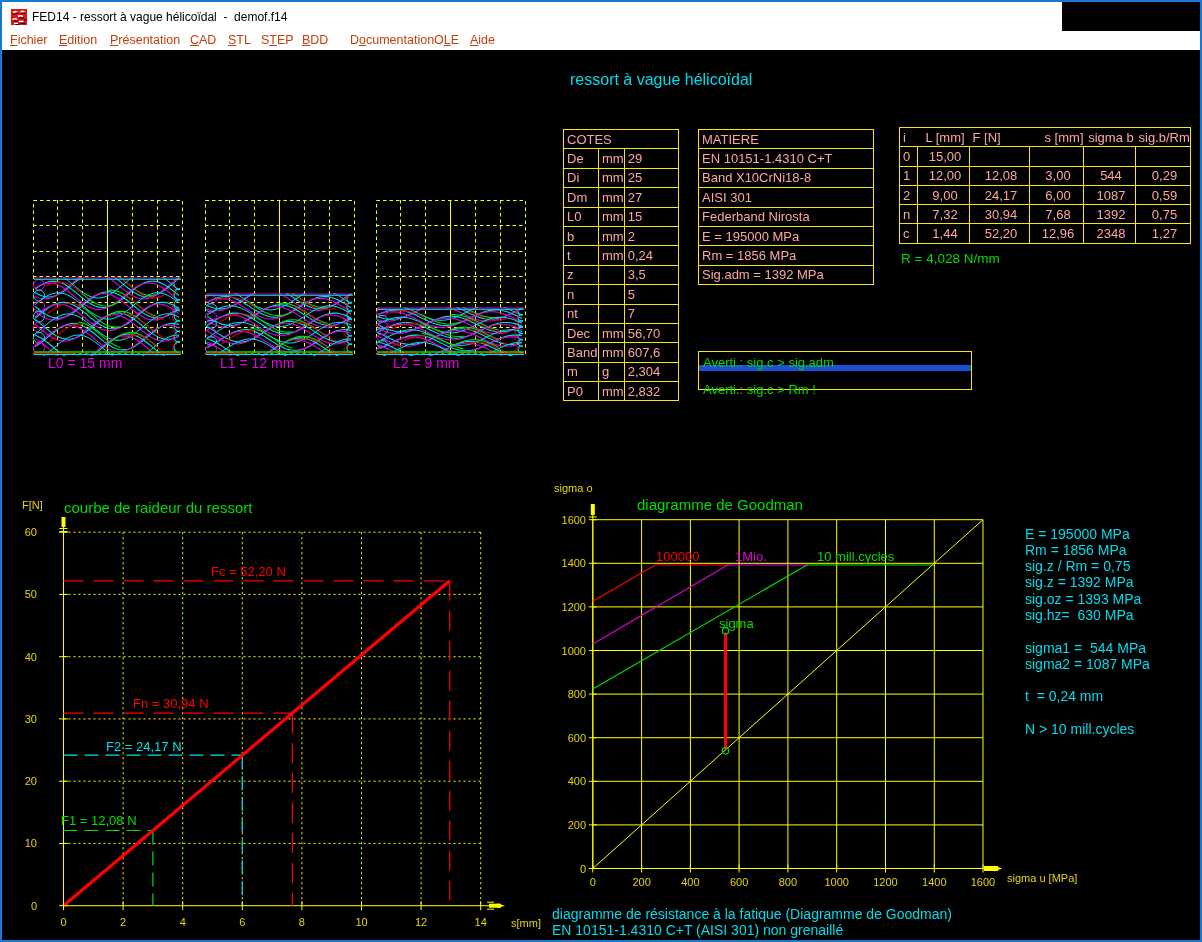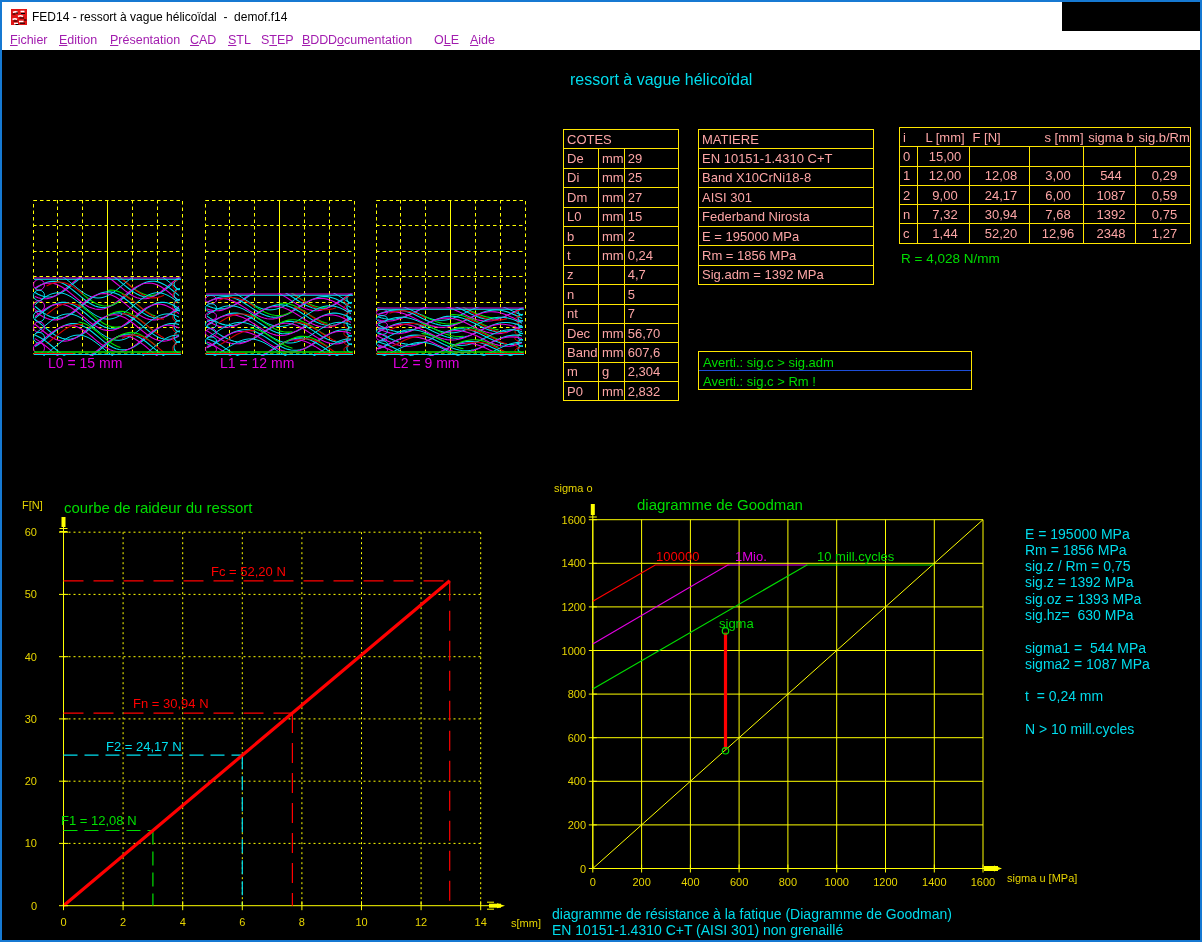--- a/index.html
+++ b/index.html
@@ -1,18 +1,18 @@
 <!DOCTYPE html>
 <html><head><meta charset="utf-8"><title>FED14</title>
 <style>
 *{margin:0;padding:0;box-sizing:border-box}
 html,body{width:1202px;height:942px;background:#000;overflow:hidden;font-family:"Liberation Sans",sans-serif}
 #win{position:absolute;left:0;top:0;width:1202px;height:942px;border:2px solid #1679d2;background:#000}
 #titlebar{position:absolute;left:0;top:0;width:1060px;height:29px;background:#ffffff;color:#000}
-#menubar{position:absolute;left:0;top:29px;width:1198px;height:19px;background:#ffffff;color:#a21caf;font-size:12.5px}
+#menubar{position:absolute;left:0;top:29px;width:1198px;height:19px;background:#ffffff;color:#c2410c;font-size:12.5px}
 #menubar span{position:absolute;top:2px}
 #client{position:absolute;left:0;top:48px;width:1198px;height:890px;background:#000}
 .ab{position:absolute;white-space:pre}
 .cy{color:#00dcec}
 .gr{color:#00dc00}
 .mg{color:#e000e0}
 table.t{position:absolute;border-collapse:collapse;color:#fca5a5;font-size:13px}
 table.t td{border:1px solid #ffe600;height:19.4px;padding:0 0 0 3px;white-space:nowrap;overflow:hidden}
 table.t2 td{height:19.3px}
 table.t2{border:1px solid #ffe600}
@@ -53,21 +53,21 @@
       </svg>
 </div>
 <div id="menubar">
   <span style="left:8px"><u>F</u>ichier</span>
   <span style="left:57px"><u>E</u>dition</span>
   <span style="left:108px"><u>P</u>résentation</span>
   <span style="left:188px"><u>C</u>AD</span>
   <span style="left:226px"><u>S</u>TL</span>
   <span style="left:259px">S<u>T</u>EP</span>
   <span style="left:300px"><u>B</u>DD</span>
-  <span style="left:326px">D<u>o</u>cumentation</span>
+  <span style="left:348px">D<u>o</u>cumentation</span>
   <span style="left:432px">O<u>L</u>E</span>
   <span style="left:468px"><u>A</u>ide</span>
 </div>
 <div id="client"></div>
 <div class="ab cy" style="left:568px;top:69px;font-size:16px">ressort à vague hélicoïdal</div>
 <svg style="position:absolute;left:20px;top:190px" width="524" height="190">
 <rect x="11.5" y="8.5" width="149.0" height="153.5" fill="none" stroke="#ffff00" stroke-width="1" stroke-dasharray="3.5,3"></rect>
 <line x1="35.5" y1="8.0" x2="35.5" y2="161.5" stroke="#ffff00" stroke-width="1" stroke-dasharray="3.5,3"></line>
 <line x1="60.5" y1="8.0" x2="60.5" y2="161.5" stroke="#ffff00" stroke-width="1" stroke-dasharray="3.5,3"></line>
 <line x1="85.5" y1="8.0" x2="85.5" y2="161.5" stroke="#ffff00" stroke-width="1"></line>
@@ -333,21 +333,21 @@
           <td>2</td>
         </tr>
 <tr>
           <td style="width:35px">t</td>
           <td style="width:25px">mm</td>
           <td>0,24</td>
         </tr>
 <tr>
           <td style="width:35px">z</td>
           <td style="width:25px"></td>
-          <td>4,7</td>
+          <td>3,5</td>
         </tr>
 <tr>
           <td style="width:35px">n</td>
           <td style="width:25px"></td>
           <td>5</td>
         </tr>
 <tr>
           <td style="width:35px">nt</td>
           <td style="width:25px"></td>
           <td>7</td>
@@ -449,22 +449,22 @@
           <td class="c">1,44</td>
           <td class="c">52,20</td>
           <td class="c">12,96</td>
           <td class="c">2348</td>
           <td class="c">1,27</td>
         </tr>
 </tbody>
     </table>
 <div class="ab gr" style="left:899px;top:249px;font-size:13.5px">R = 4,028 N/mm</div>
 <div class="ab" style="left:696px;top:349px;width:274px;height:39px;border:1px solid #ffe600">
-  <div class="gr" style="position:absolute;left:0;top:0;width:272px;height:19px;border-bottom:1px solid #1d4ed8;font-size:13px;padding:3px 0 0 4px">Averti.: sig.c &gt; sig.adm</div>
-  <div class="gr" style="position:absolute;left:0;top:20px;font-size:13px;padding:2px 0 0 4px">Averti.: sig.c &gt; Rm !</div>
+  <div class="gr" style="position:absolute;left:0;top:0;width:272px;height:19px;border-bottom:6px solid #1d4ed8;font-size:13px;padding:3px 0 0 4px">Averti.: sig.c &gt; sig.adm</div>
+  <div class="gr" style="position:absolute;left:0;top:20px;font-size:13px;padding:10px 0 0 4px">Averti.: sig.c &gt; Rm !</div>
 </div>
 <svg style="position:absolute;left:0px;top:470px" width="545" height="472">
 <line x1="121.1" y1="60.2" x2="121.1" y2="433.7" stroke="#ffff00" stroke-width="1" stroke-dasharray="2,3"></line>
 <line x1="180.7" y1="60.2" x2="180.7" y2="433.7" stroke="#ffff00" stroke-width="1" stroke-dasharray="2,3"></line>
 <line x1="240.3" y1="60.2" x2="240.3" y2="433.7" stroke="#ffff00" stroke-width="1" stroke-dasharray="2,3"></line>
 <line x1="299.9" y1="60.2" x2="299.9" y2="433.7" stroke="#ffff00" stroke-width="1" stroke-dasharray="2,3"></line>
 <line x1="359.5" y1="60.2" x2="359.5" y2="433.7" stroke="#ffff00" stroke-width="1" stroke-dasharray="2,3"></line>
 <line x1="419.1" y1="60.2" x2="419.1" y2="433.7" stroke="#ffff00" stroke-width="1" stroke-dasharray="2,3"></line>
 <line x1="478.7" y1="60.2" x2="478.7" y2="433.7" stroke="#ffff00" stroke-width="1" stroke-dasharray="2,3"></line>
 <line x1="61.5" y1="371.4" x2="478.7" y2="371.4" stroke="#ffff00" stroke-width="1" stroke-dasharray="2,3"></line>

